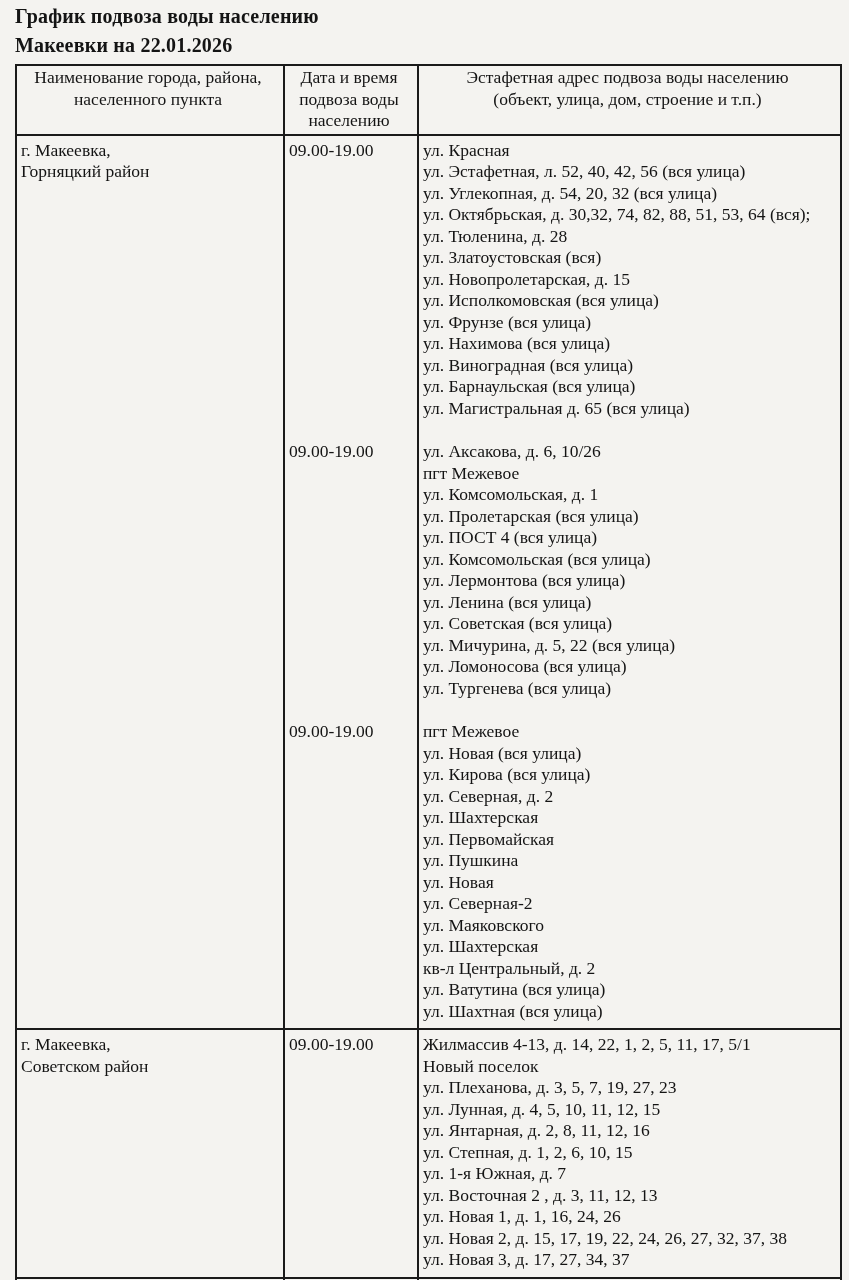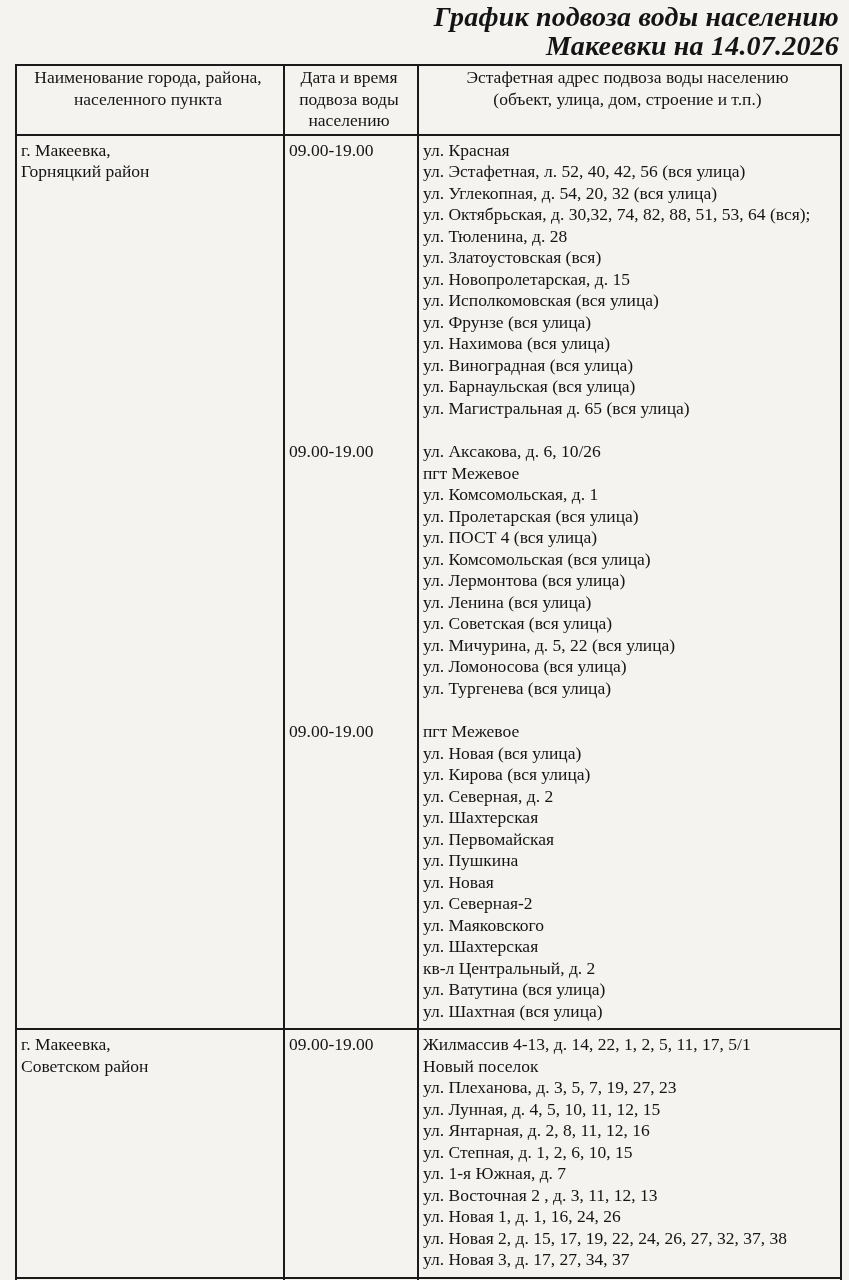--- a/index.html
+++ b/index.html
@@ -15,26 +15,25 @@
     font-family: "Liberation Serif", "DejaVu Serif", serif;
     -webkit-font-smoothing: antialiased;
   }
   .page {
     width: 849px;
     height: 1280px;
     position: relative;
   }
   .doc-title {
     margin: 2px 10px 4px 15px;
-    text-align: right;
+    text-align: left;
     font-weight: bold;
-    font-size: 28px;
+    font-size: 20px;
     line-height: 29px;
     letter-spacing: 0.2px;
-    font-style: italic;
   }
   table.schedule {
     border-collapse: collapse;
     table-layout: fixed;
     margin-left: 15px;
     width: 825px;
     font-size: 17.5px;
     line-height: 21.5px;
   }
   col.c-location { width: 268px; }
@@ -69,21 +68,21 @@
     height: 70px;
   }
 </style>
 </head>
 <body>
 
 <div class="page">
 
   <div class="doc-title">
     <div>График подвоза воды населению</div>
-    <div>Макеевки на 14.07.2026</div>
+    <div>Макеевки на 22.01.2026</div>
   </div>
 
   <table class="schedule">
     <colgroup>
       <col class="c-location">
       <col class="c-time">
       <col class="c-address">
     </colgroup>
     <thead>
       <tr>

